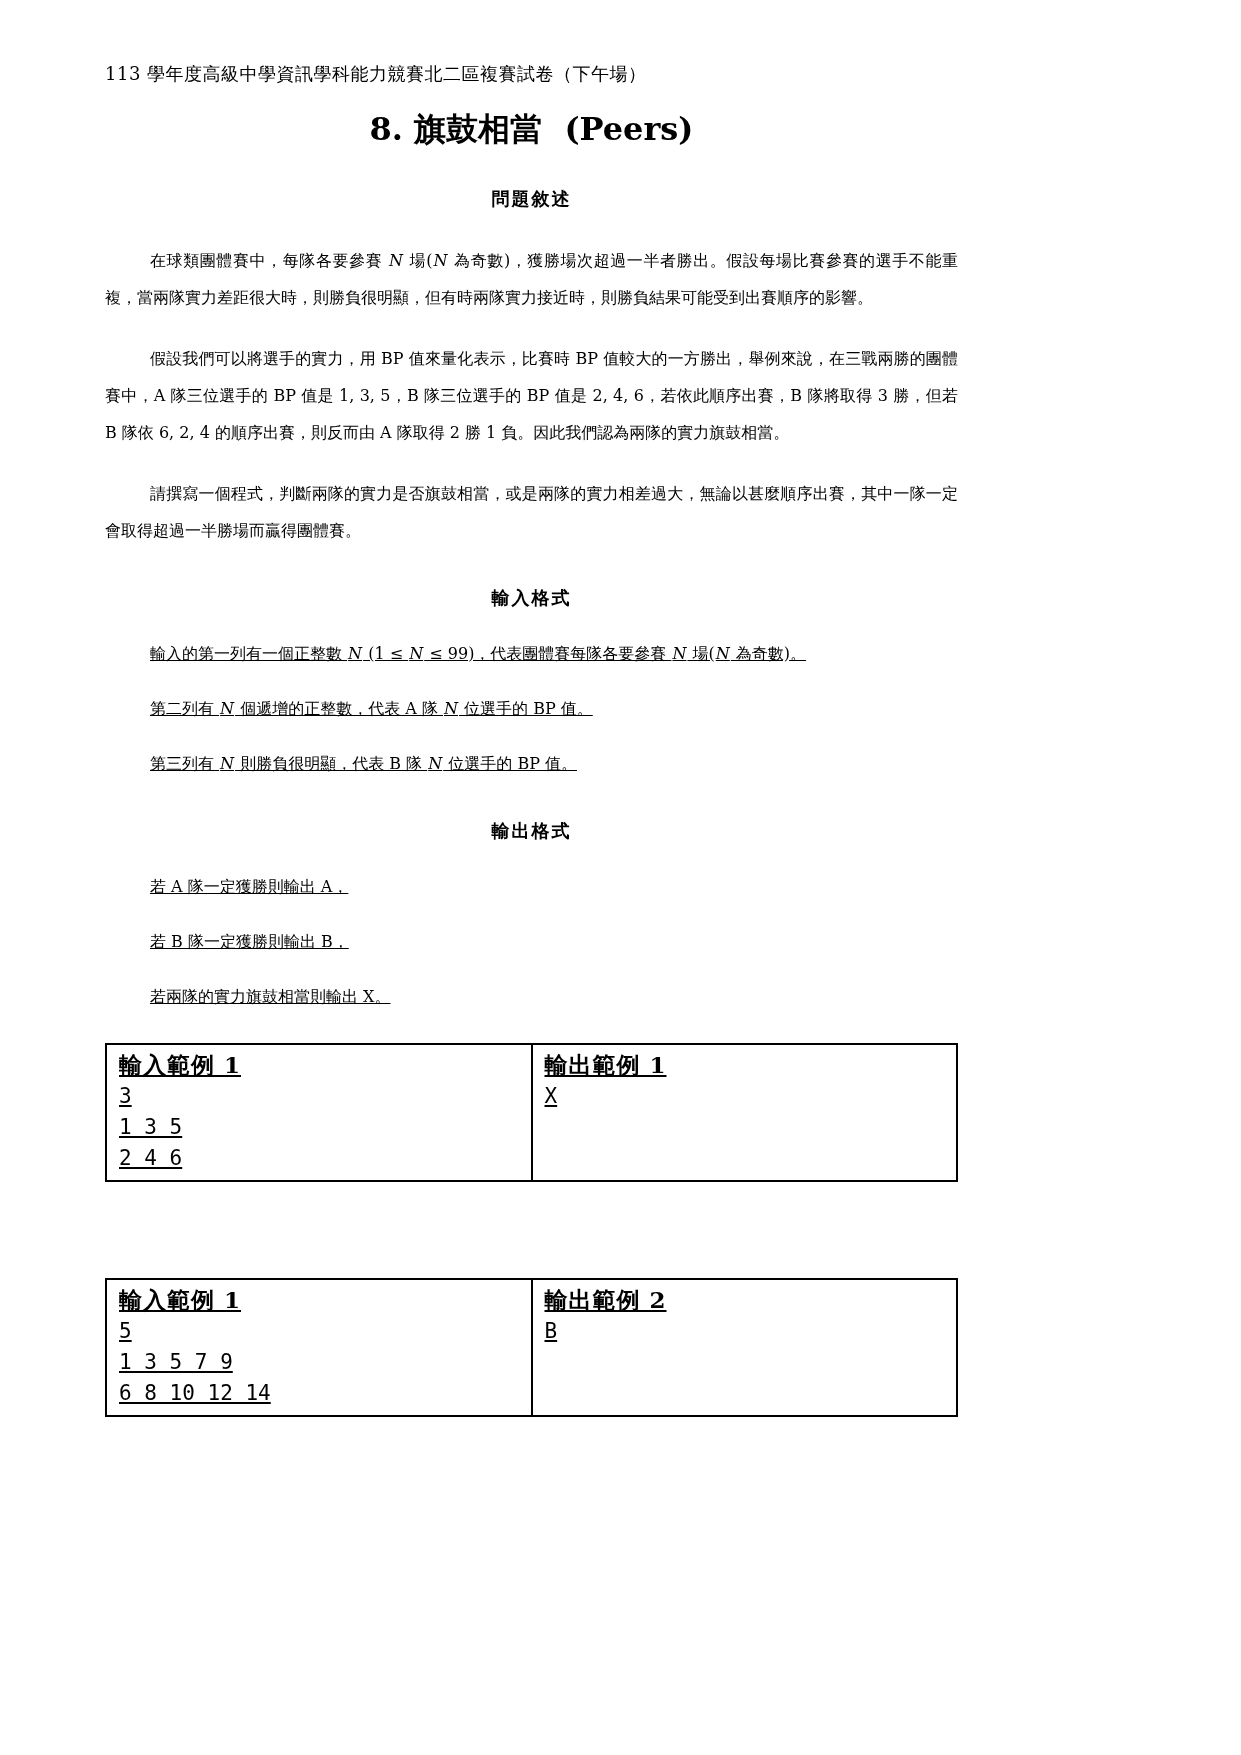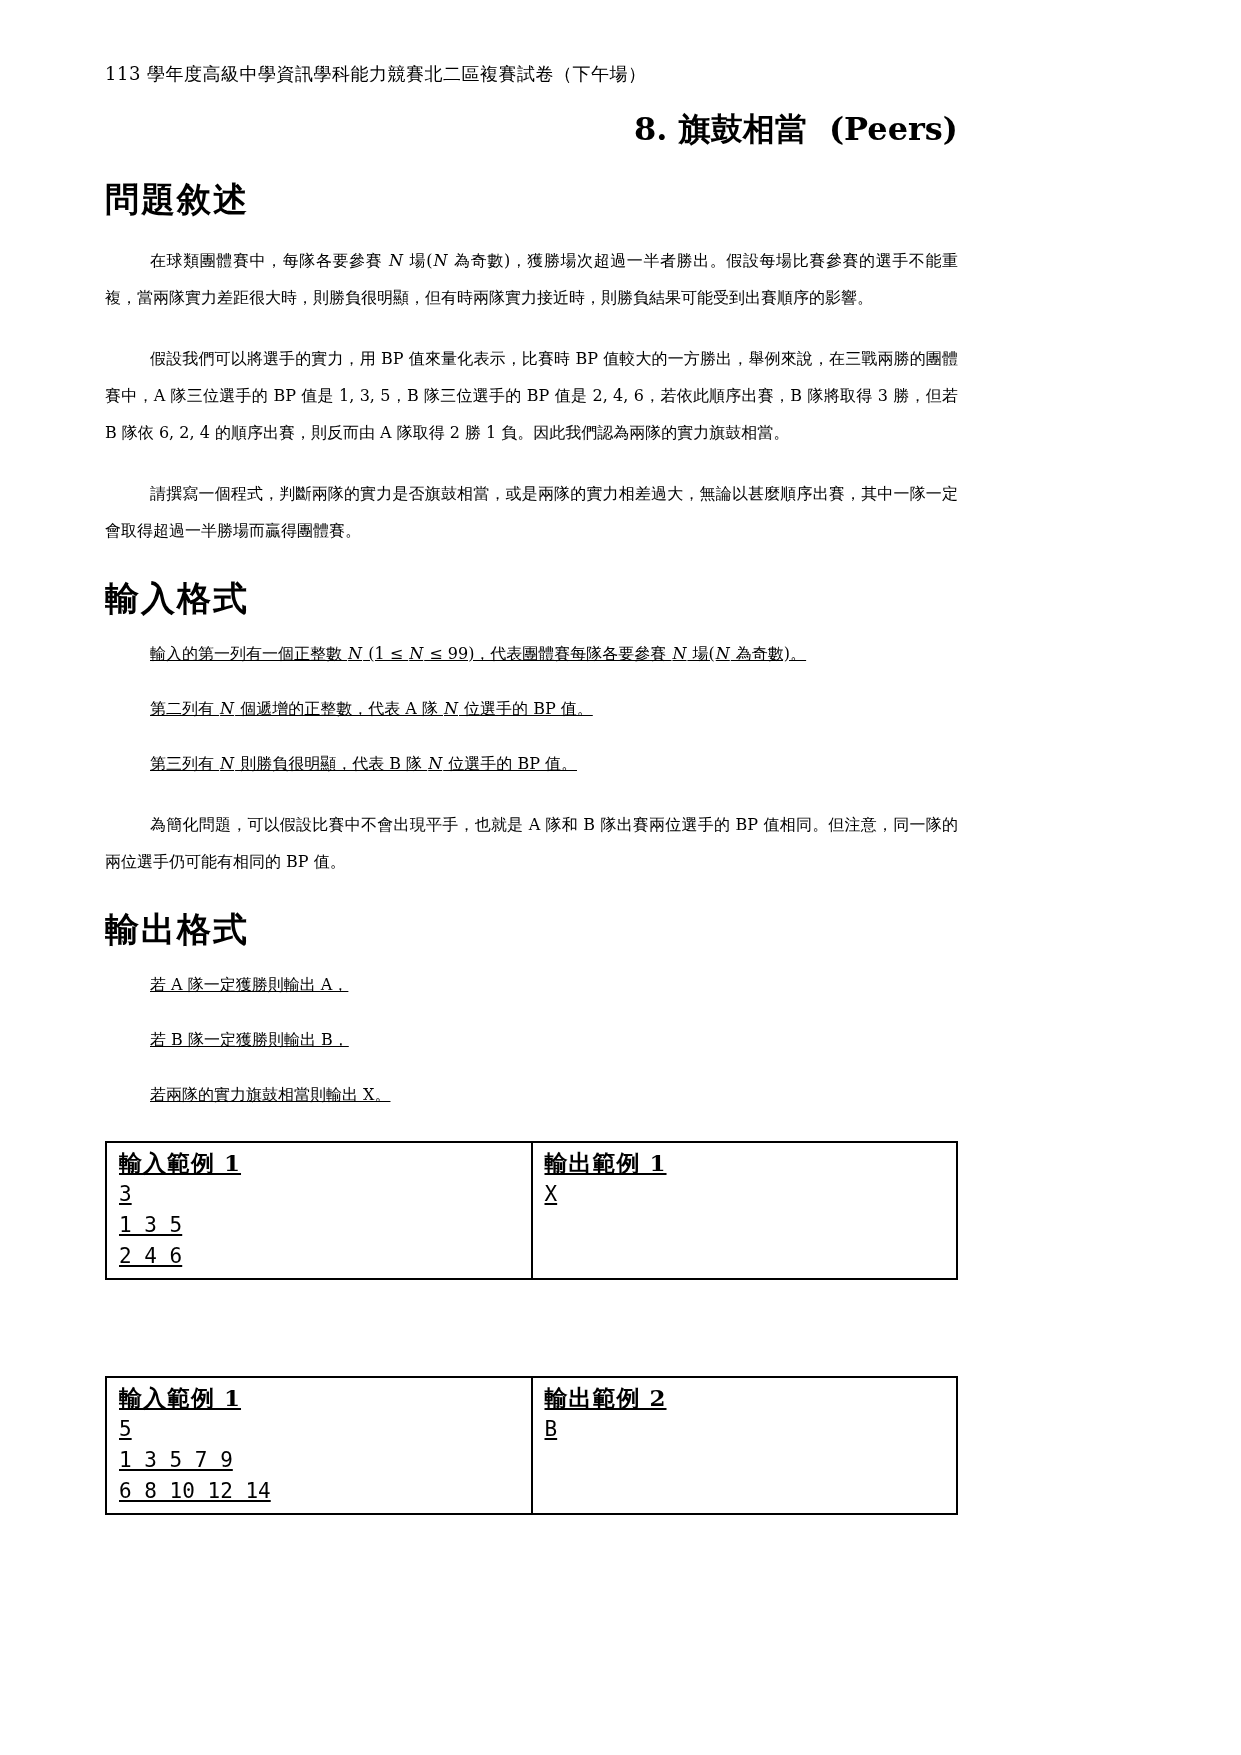--- a/index.html
+++ b/index.html
@@ -20,32 +20,33 @@
     height: 1755px;
     padding: 62px 106px 0 105px;
   }
   .doc-header {
     font-size: 18px;
     line-height: 24px;
     letter-spacing: 0.5px;
   }
   .doc-title {
     margin: 22px 0 0 0;
-    text-align: right;
+    text-align: center;
     font-size: 32px;
     font-weight: bold;
     line-height: 42px;
     white-space: pre-wrap;
   }
   .section-heading {
     margin: 30px 0 0 0;
-    font-size: 34px;
+    font-size: 18px;
     font-weight: bold;
     line-height: 38px;
     letter-spacing: 2px;
+    text-align: center;
   }
   .body-para {
     margin: 24px 0 0 0;
     font-size: 16px;
     line-height: 37px;
     text-align: justify;
     text-indent: 45px;
   }
   .single-line {
     margin: 18px 0 0 0;
@@ -97,21 +98,20 @@
 
   <h2 class="section-heading">問題敘述</h2>
   <p class="body-para"><span>在球類團體賽中，每隊各要參賽 </span><span class="var">N</span><span> 場(</span><span class="var">N</span><span> 為奇數)，獲勝場次超過一半者勝出。假設每場比賽參賽的選手不能重複，當兩隊實力差距很大時，則勝負很明顯，但有時兩隊實力接近時，則勝負結果可能受到出賽順序的影響。</span></p>
   <p class="body-para"><span>假設我們可以將選手的實力，用 BP 值來量化表示，比賽時 BP 值較大的一方勝出，舉例來說，在三戰兩勝的團體賽中，A 隊三位選手的 BP 值是 1, 3, 5，B 隊三位選手的 BP 值是 2, 4, 6，若依此順序出賽，B 隊將取得 3 勝，但若 B 隊依 6, 2, 4 的順序出賽，則反而由 A 隊取得 2 勝 1 負。因此我們認為兩隊的實力旗鼓相當。</span></p>
   <p class="body-para"><span>請撰寫一個程式，判斷兩隊的實力是否旗鼓相當，或是兩隊的實力相差過大，無論以甚麼順序出賽，其中一隊一定會取得超過一半勝場而贏得團體賽。</span></p>
 
   <h2 class="section-heading">輸入格式</h2>
   <p class="body-para single-line"><span>輸入的第一列有一個正整數 </span><span class="var">N</span><span> (1 ≤ </span><span class="var">N</span><span> ≤ 99)，代表團體賽每隊各要參賽 </span><span class="var">N</span><span> 場(</span><span class="var">N</span><span> 為奇數)。</span></p>
   <p class="body-para single-line"><span>第二列有 </span><span class="var">N</span><span> 個遞增的正整數，代表 A 隊 </span><span class="var">N</span><span> 位選手的 BP 值。</span></p>
   <p class="body-para single-line"><span>第三列有 </span><span class="var">N</span><span> 則勝負很明顯，代表 B 隊 </span><span class="var">N</span><span> 位選手的 BP 值。</span></p>
-  <p class="body-para"><span>為簡化問題，可以假設比賽中不會出現平手，也就是 A 隊和 B 隊出賽兩位選手的 BP 值相同。但注意，同一隊的兩位選手仍可能有相同的 BP 值。</span></p>
 
   <h2 class="section-heading">輸出格式</h2>
   <p class="body-para single-line"><span>若 A 隊一定獲勝則輸出 A，</span></p>
   <p class="body-para single-line"><span>若 B 隊一定獲勝則輸出 B，</span></p>
   <p class="body-para single-line"><span>若兩隊的實力旗鼓相當則輸出 X。</span></p>
 
   <table class="example-table">
     <tbody>
       <tr>
         <td>

